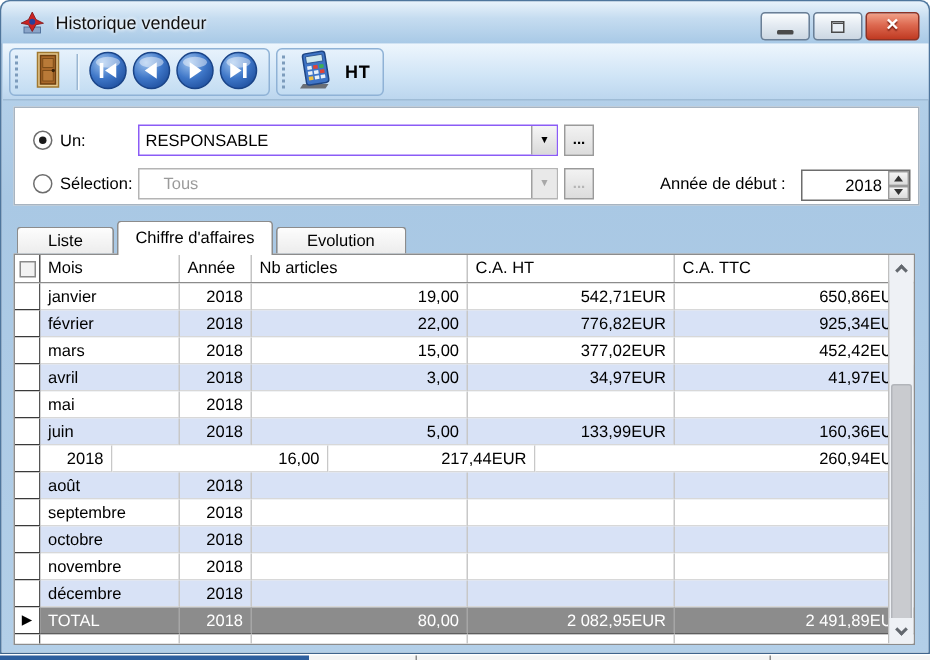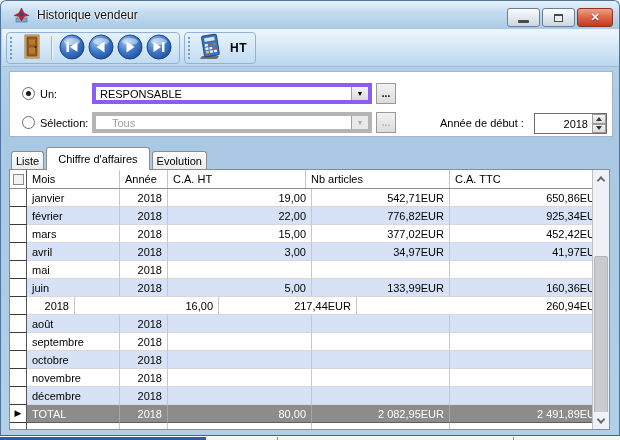--- a/index.html
+++ b/index.html
@@ -53,21 +53,21 @@
   
   .formbox { position:absolute; left:8px; top:70px; width:604px; height:66px;
     background:#fff; border:1px solid #a8b4c0; }
   .radio-row { position:absolute; display:flex; align-items:center; font-size:11px;
     color:#000; cursor:pointer; }
   .rdot { width:13px; height:13px; border:1px solid #6d6d6d; border-radius:50%;
     background:#fff; margin-right:5px; position:relative; }
   .rdot.checked::after { content:""; position:absolute; left:3px; top:3px;
     width:5px; height:5px; border-radius:50%; background:#1a1a1a; }
   .combo { position:absolute; left:82px; width:280px; height:21px;
-    border:4px solid #8b5cf6; background:#fff; display:flex; align-items:center; }
+    border:1px solid #8b5cf6; background:#fff; display:flex; align-items:center; }
   .combo-text { flex:1; font-size:11px; padding-left:4px; color:#000;
     white-space:nowrap; overflow:hidden; }
   .combo-btn { width:17px; height:100%; border-left:1px solid #a0a0a0;
     background:linear-gradient(#f6f6f6,#d9d9d9); display:flex;
     align-items:center; justify-content:center; font-size:7px; color:#000; cursor:pointer; }
   .combo.disabled { border-color:#b4b4b4; }
   .combo.disabled .combo-text { color:#9b9b9b; }
   .combo.disabled .combo-btn { color:#a8a8a8; background:#e9e9e9; cursor:default; }
   .dots-btn { position:absolute; left:366px; width:20px; height:21px;
     border:1px solid #9a9a9a; background:linear-gradient(#f2f2f2,#dcdcdc);
@@ -81,21 +81,21 @@
   .spin-up,.spin-dn { flex:1; border:1px solid #9a9a9a; background:linear-gradient(#f4f4f4,#dcdcdc);
     display:flex; align-items:center; justify-content:center; cursor:pointer; }
   .tri-up { width:0; height:0; border-left:3px solid transparent;
     border-right:3px solid transparent; border-bottom:4px solid #333; }
   .tri-dn { width:0; height:0; border-left:3px solid transparent;
     border-right:3px solid transparent; border-top:4px solid #333; }
 
   
   .tabstrip { position:absolute; left:10px; top:145px; height:23px;
     display:flex; align-items:flex-end; z-index:3; }
-  .tab { height:18px; padding:0 4px; font-size:11px; color:#000;
+  .tab { height:18px; padding:0 20px; font-size:11px; color:#000;
     background:linear-gradient(#fdfdfd,#ececec); border:1px solid #8c8c8c;
     border-bottom:none; border-radius:3px 3px 0 0; display:flex;
     align-items:center; margin-right:2px; cursor:pointer; }
   .tab.active { height:23px; background:#fff; position:relative; z-index:4;
     margin-bottom:-1px; padding:0 11px; }
 
   
   .grid { position:absolute; left:8px; top:168px; width:601px; height:261px;
     background:#fff; border:1px solid #8c8c8c; overflow:hidden; }
   .ghead { display:flex; height:19px; background:#fff; border-bottom:1px solid #8c8c8c; }
@@ -311,22 +311,22 @@
         <div class="tab">Evolution</div>
       </div>
 
     <div class="grid">
       <div class="ghead">
         <div class="hcell gutter-h">
             <span class="selall"></span>
           </div>
         <div class="hcell c-mois">Mois</div>
         <div class="hcell c-annee">Année</div>
+        <div class="hcell c-nb">Nb articles</div>
         <div class="hcell c-ht">C.A. HT</div>
-        <div class="hcell c-nb">Nb articles</div>
         <div class="hcell c-ttc" style="border-right:none;">C.A. TTC</div>
       </div>
       <div>
           <div class="grow">
             <div class="cell gutter"></div>
             <div class="cell c-mois">janvier</div>
             <div class="cell c-annee num">2018</div>
             <div class="cell c-nb num">19,00</div>
             <div class="cell c-ht num">542,71EUR</div>
             <div class="cell c-ttc num">650,86EUR</div>

